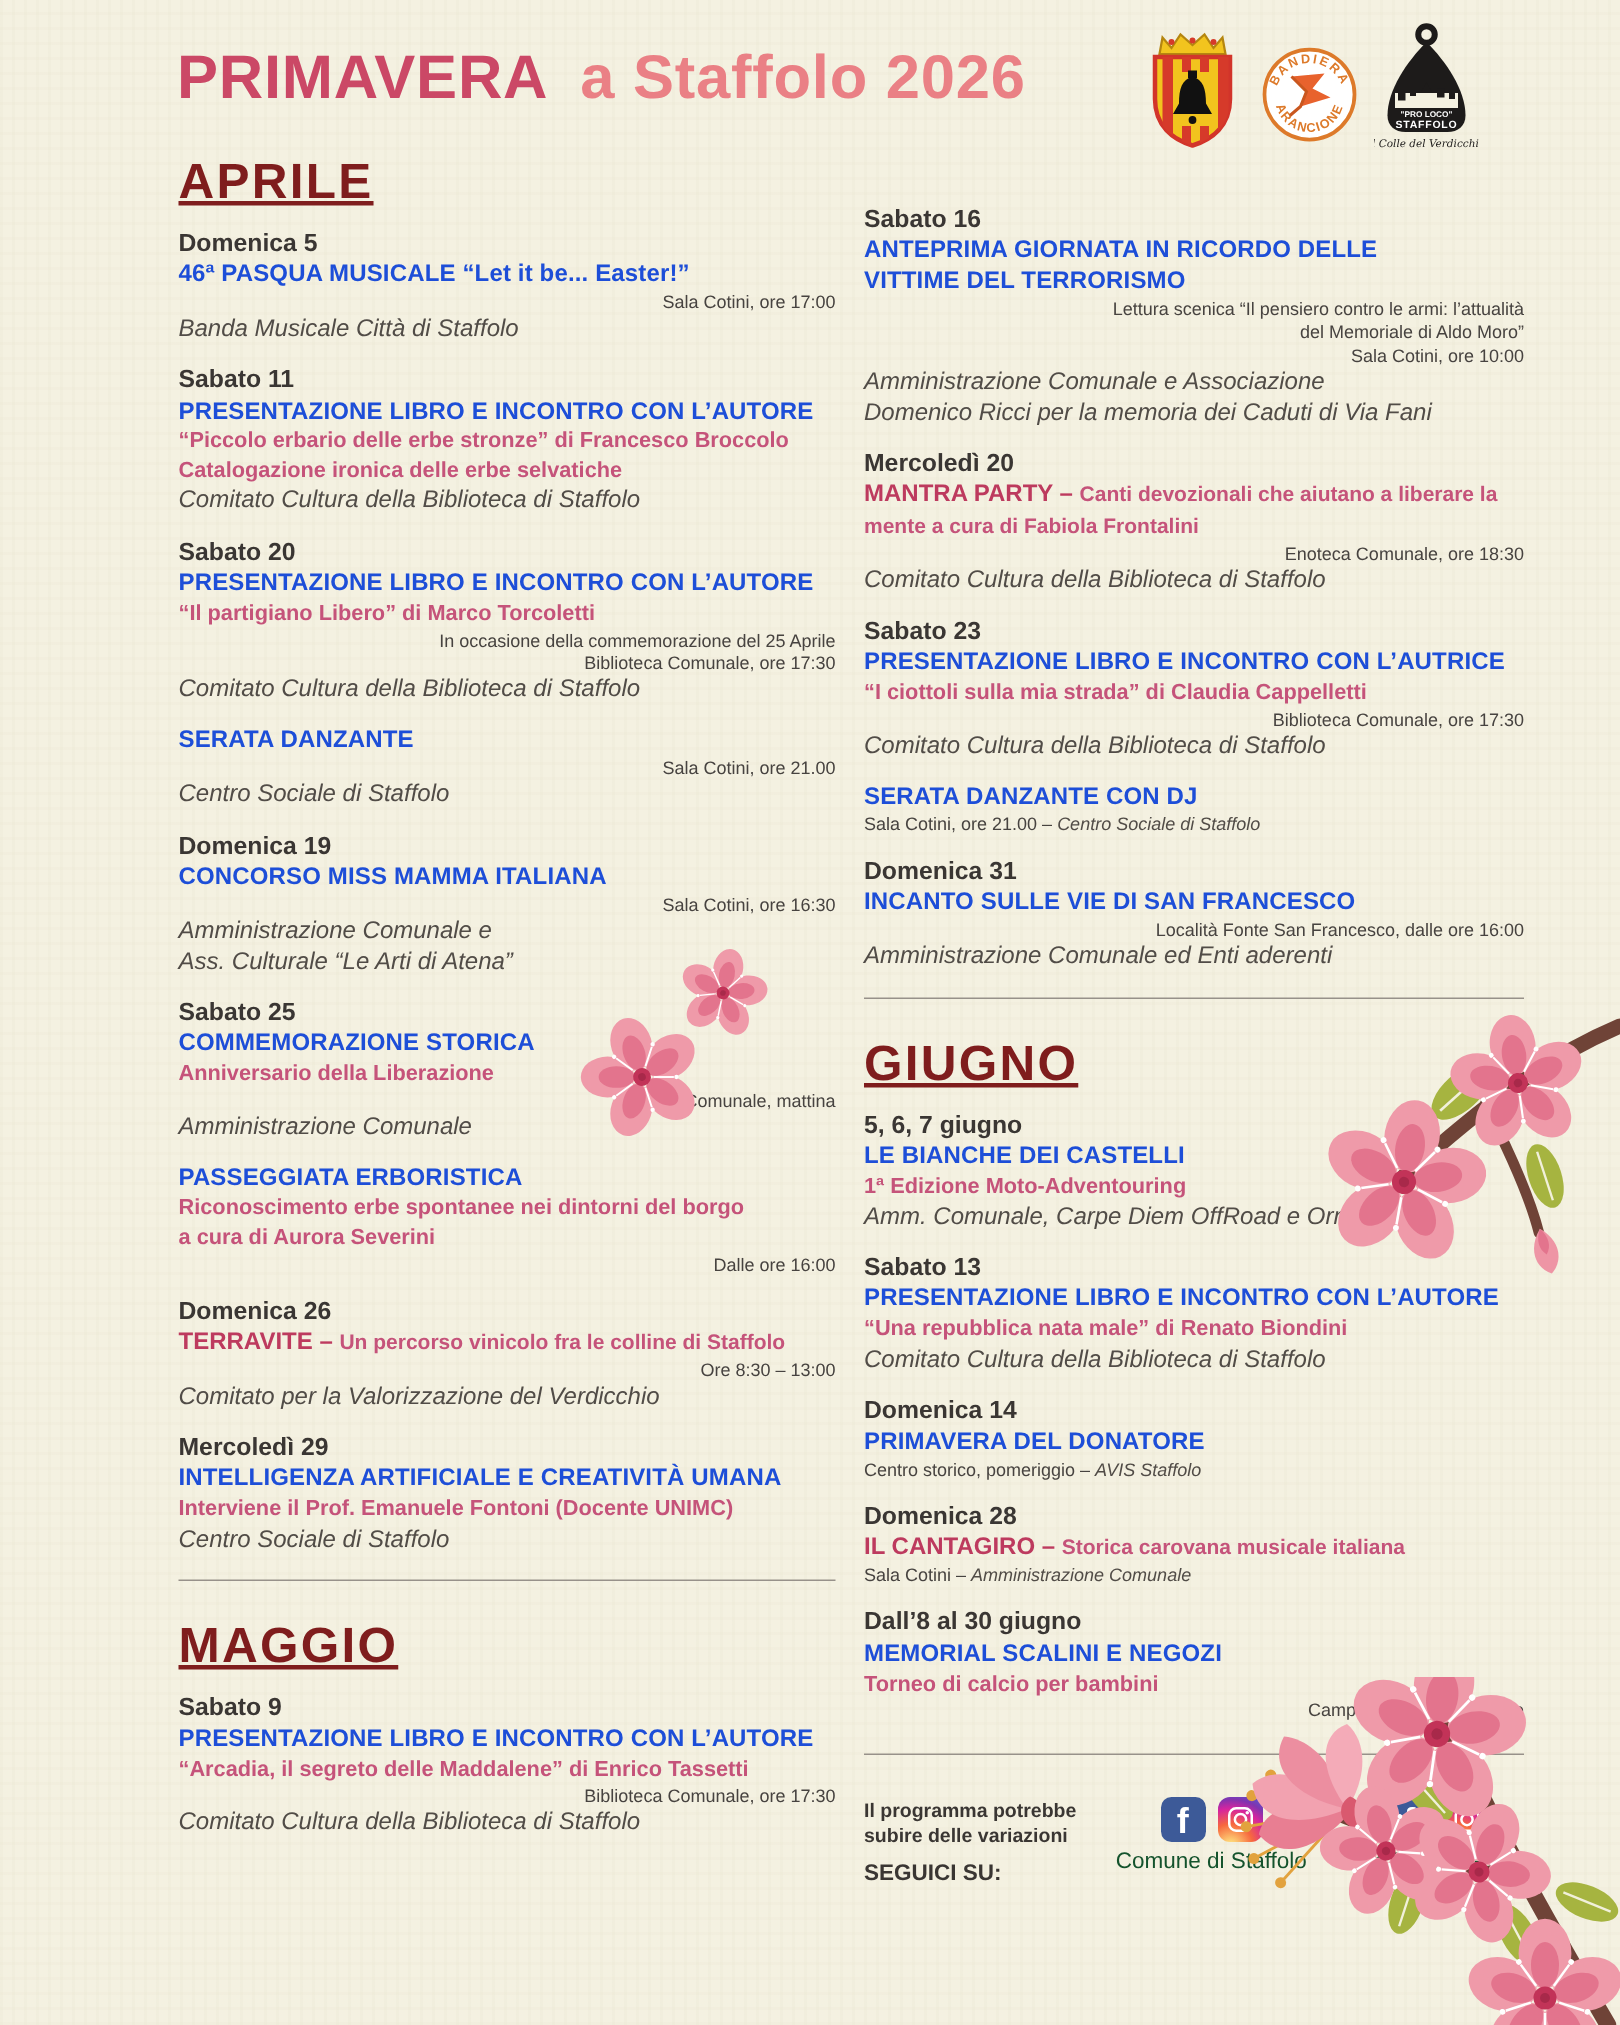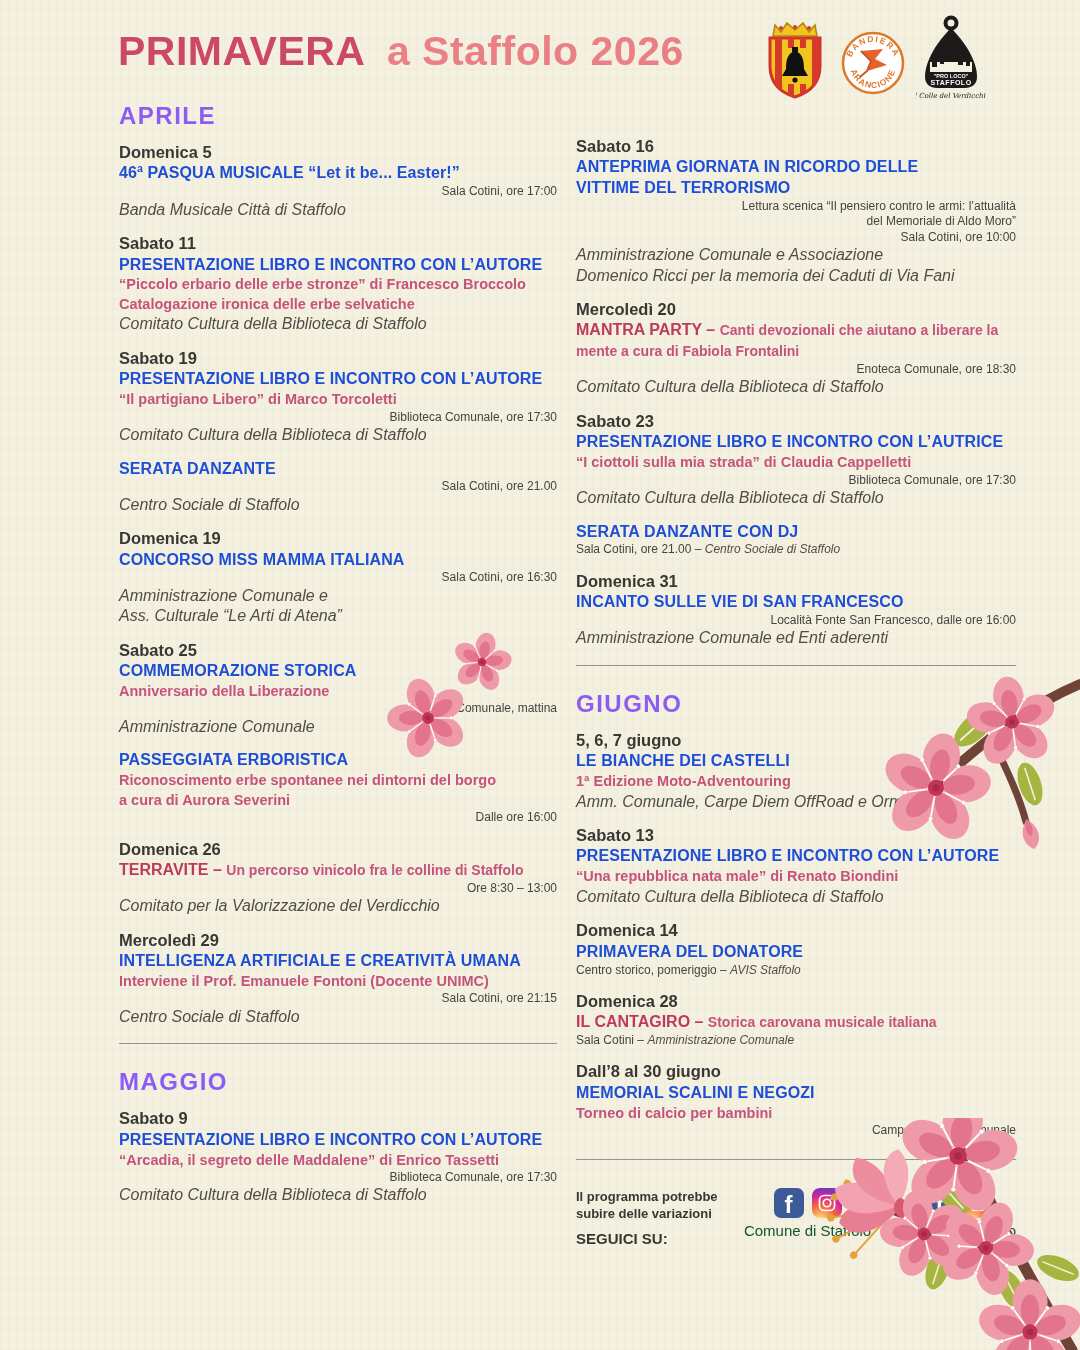--- a/index.html
+++ b/index.html
@@ -10,21 +10,21 @@
       repeating-linear-gradient(90deg, rgba(205,198,170,.14) 0 2px, transparent 2px 8px),
       repeating-linear-gradient(0deg, rgba(205,198,170,.12) 0 2px, transparent 2px 10px);}
   h1.poster-title{position:absolute;left:118px;top:28px;margin:0;font-size:41px;
         font-weight:bold;letter-spacing:.5px;white-space:nowrap;}
   .t1{color:#cb4866;} .t2{color:#ea8085;margin-left:11px;}
 
   .col{position:absolute;}
   .col-left{left:119px;top:102px;width:438px;}
   .col-right{left:576px;top:136px;width:440px;}
 
-  .month{font-size:24px;font-weight:bold;color:#8b5cf6;letter-spacing:1.5px;margin:0 0 12px;}
+  .month{font-size:33px;font-weight:bold;color:#7f1d1d;letter-spacing:1.5px;margin:0 0 12px;text-decoration:underline;}
   .event{margin-bottom:13px;}
   .date{font-weight:bold;font-size:16.5px;color:#3a3633;line-height:1.3;}
   .ln{line-height:1.28;}
   .ln.title{font-weight:bold;font-size:16px;color:#1d4ed8;line-height:1.3;letter-spacing:.1px;}
   .ln.sub{font-weight:bold;font-size:14.5px;color:#c5537a;line-height:1.35;}
   .ln.plain{font-size:12px;color:#474340;text-align:right;}
   .ln.italic{font-size:16px;font-style:italic;color:#514c47;}
   .ln.mixed{font-size:12px;color:#474340;}
   .ln.mixed .italic-part{font-style:italic;color:#514c47;}
   .ln.titlemix{line-height:1.3;}
@@ -210,23 +210,24 @@
         <div class="ln italic">Banda Musicale Città di Staffolo</div>
       </div>
       <div class="event">
         <div class="date">Sabato 11</div>
         <div class="ln title">PRESENTAZIONE LIBRO E INCONTRO CON L’AUTORE</div>
         <div class="ln sub">“Piccolo erbario delle erbe stronze” di Francesco Broccolo</div>
         <div class="ln sub">Catalogazione ironica delle erbe selvatiche</div>
         <div class="ln italic">Comitato Cultura della Biblioteca di Staffolo</div>
       </div>
       <div class="event">
-        <div class="date">Sabato 19</div>
+        <div class="date">Sabato 20</div>
         <div class="ln title">PRESENTAZIONE LIBRO E INCONTRO CON L’AUTORE</div>
         <div class="ln sub">“Il partigiano Libero” di Marco Torcoletti</div>
+        <div class="ln plain">In occasione della commemorazione del 25 Aprile</div>
         <div class="ln plain">Biblioteca Comunale, ore 17:30</div>
         <div class="ln italic">Comitato Cultura della Biblioteca di Staffolo</div>
       </div>
       <div class="event">
         <div class="ln title">SERATA DANZANTE</div>
         <div class="ln plain">Sala Cotini, ore 21.00</div>
         <div class="ln italic">Centro Sociale di Staffolo</div>
       </div>
       <div class="event">
         <div class="date">Domenica 19</div>
@@ -251,21 +252,20 @@
       <div class="event">
         <div class="date">Domenica 26</div>
         <div class="ln titlemix"><span class="tm-strong">TERRAVITE – </span><span class="tm-rest">Un percorso vinicolo fra le colline di Staffolo</span></div>
         <div class="ln plain">Ore 8:30 – 13:00</div>
         <div class="ln italic">Comitato per la Valorizzazione del Verdicchio</div>
       </div>
       <div class="event">
         <div class="date">Mercoledì 29</div>
         <div class="ln title">INTELLIGENZA ARTIFICIALE E CREATIVITÀ UMANA</div>
         <div class="ln sub">Interviene il Prof. Emanuele Fontoni (Docente UNIMC)</div>
-        <div class="ln plain">Sala Cotini, ore 21:15</div>
         <div class="ln italic">Centro Sociale di Staffolo</div>
       </div>
       <div class="divider"></div>
       <div class="month">MAGGIO</div>
       <div class="event">
         <div class="date">Sabato 9</div>
         <div class="ln title">PRESENTAZIONE LIBRO E INCONTRO CON L’AUTORE</div>
         <div class="ln sub">“Arcadia, il segreto delle Maddalene” di Enrico Tassetti</div>
         <div class="ln plain">Biblioteca Comunale, ore 17:30</div>
         <div class="ln italic">Comitato Cultura della Biblioteca di Staffolo</div>

